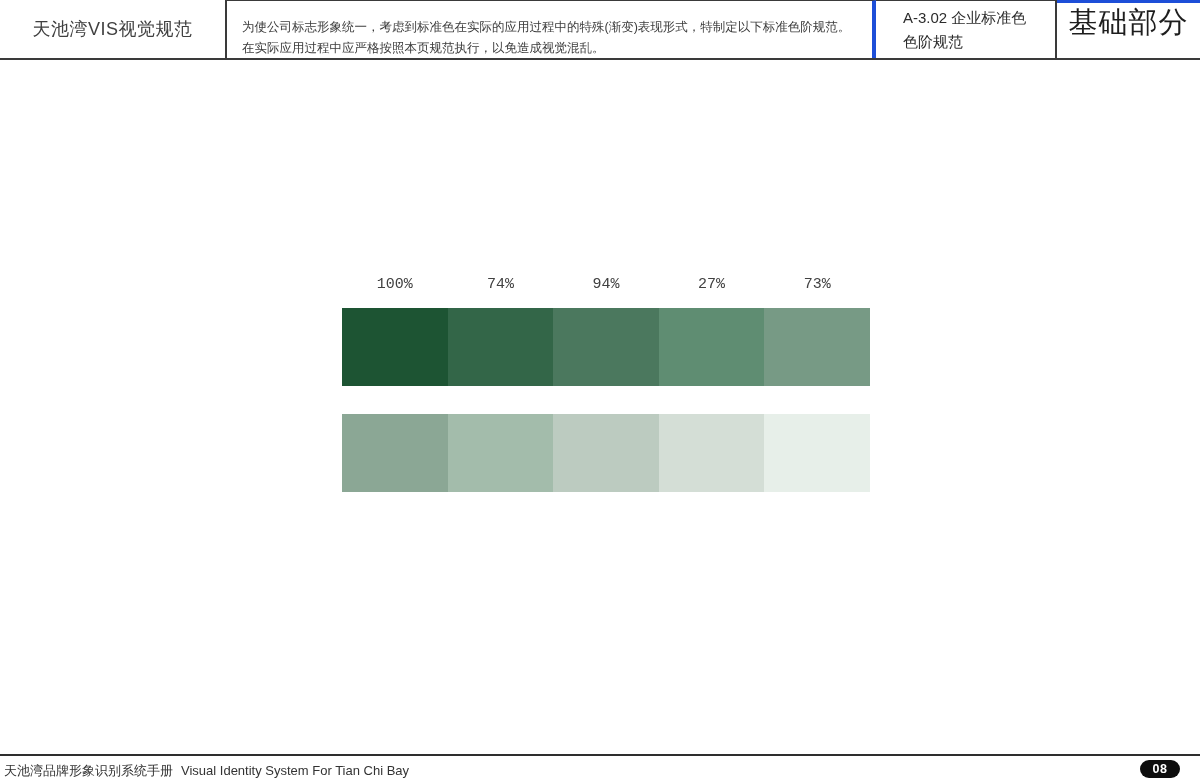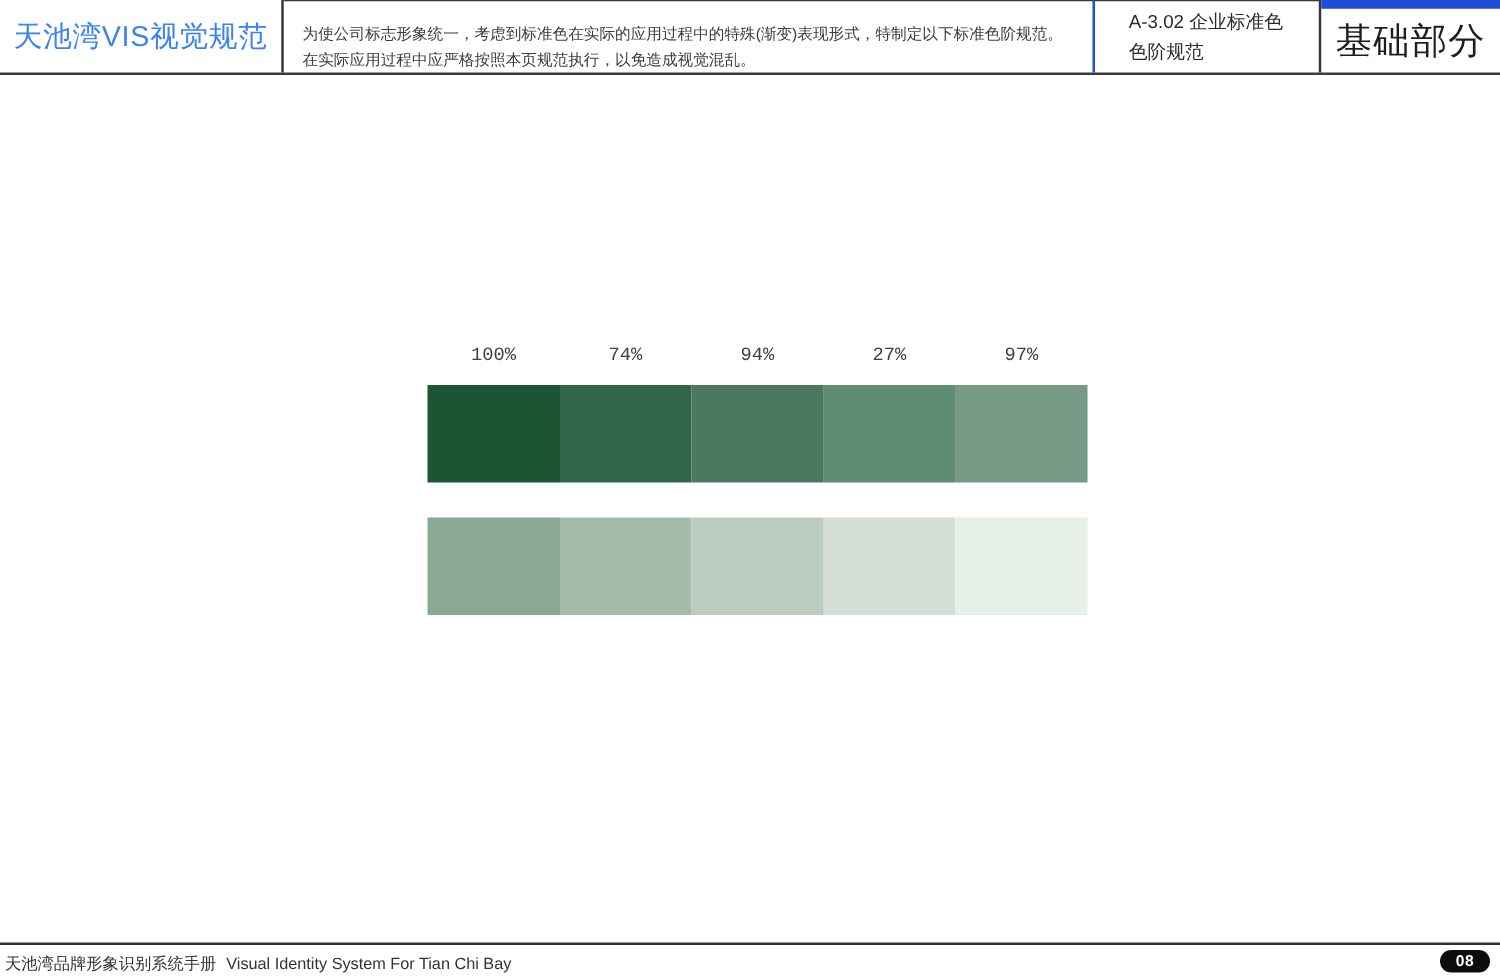--- a/index.html
+++ b/index.html
@@ -23,28 +23,28 @@
     display: flex;
     border-bottom: 2px solid #3a3a3a;
   }
   .cell { height: 100%; }
   .title-cell {
     width: 227px;
     display: flex;
     align-items: center;
     justify-content: center;
     border-right: 2px solid #3a3a3a;
-    font-size: 23px;
+    font-size: 18px;
     letter-spacing: 0.5px;
-    color: #3b82f6;
+    color: #404040;
   }
   .desc-cell {
     width: 649px;
     border-top: 1px solid #3a3a3a;
-    border-right: 2px solid #1d4ed8;
+    border-right: 4px solid #1d4ed8;
     display: flex;
     align-items: center;
     padding: 22px 14px 6px 15px;
   }
   .desc-cell p {
     font-size: 12.5px;
     line-height: 1.62;
     color: #3c3c3c;
   }
   .code-cell {
@@ -54,23 +54,23 @@
     display: flex;
     flex-direction: column;
     justify-content: center;
     padding-left: 27px;
     font-size: 15px;
     line-height: 1.55;
     color: #2c2c2c;
   }
   .section-cell {
     width: 143px;
-    border-top: 7px solid #1d4ed8;
+    border-top: 3px solid #1d4ed8;
     display: flex;
-    align-items: center;
+    align-items: flex-start;
     justify-content: center;
     font-size: 29px;
     letter-spacing: 1px;
     color: #1e1e1e;
   }
 
   
   .swatch-rows {
     position: absolute;
     left: 342px;
@@ -112,21 +112,21 @@
     position: relative;
     width: 1200px;
     height: 26px;
     padding: 6px 0 4px 4px;
     font-size: 13px;
     color: #333;
   }
   .footer-en { margin-left: 8px; }
   .page-pill {
     position: absolute;
-    right: 8px;
+    right: 20px;
     top: 4px;
     min-width: 40px;
     height: 18px;
     padding: 0 8px;
     background: #0d0d0d;
     color: #ffffff;
     border-radius: 9px;
     font-size: 12.5px;
     font-weight: bold;
     display: flex;
@@ -156,21 +156,21 @@
     </div>
   </header>
 
   <main>
     <div class="swatch-rows" id="swatch-rows">
         <div class="swatch-labels">
           <span class="swatch-label">100%</span>
           <span class="swatch-label">74%</span>
           <span class="swatch-label">94%</span>
           <span class="swatch-label">27%</span>
-          <span class="swatch-label">97%</span>
+          <span class="swatch-label">73%</span>
         </div>
         <div class="swatch-band">
           <div class="swatch-cell" style="background: rgb(29, 84, 51);"></div>
           <div class="swatch-cell" style="background: rgb(51, 102, 72);"></div>
           <div class="swatch-cell" style="background: rgb(75, 120, 94);"></div>
           <div class="swatch-cell" style="background: rgb(95, 141, 114);"></div>
           <div class="swatch-cell" style="background: rgb(119, 154, 133);"></div>
         </div>
         <div class="swatch-band">
           <div class="swatch-cell" style="background: rgb(139, 167, 149);"></div>

